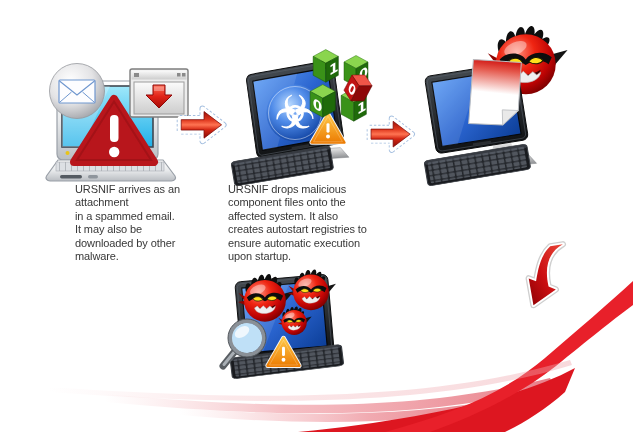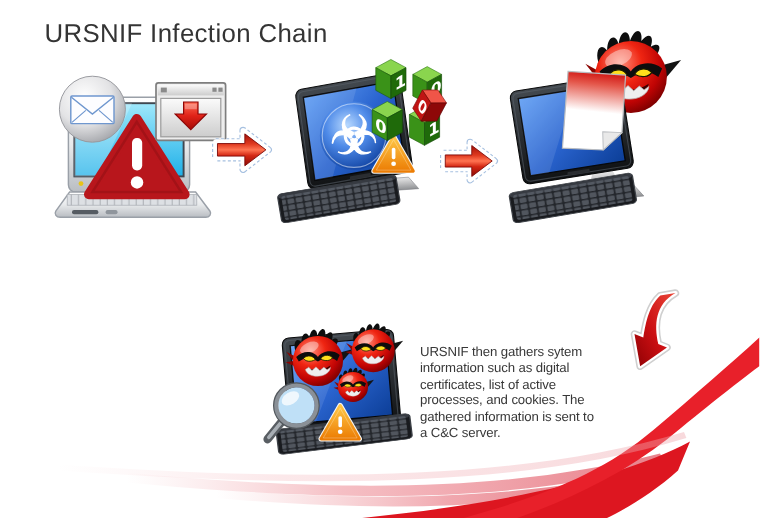--- a/index.html
+++ b/index.html
@@ -319,20 +319,25 @@
     <circle cx="31" cy="74" r="17" fill="none" stroke="#8a9097" stroke-width="4"></circle>
     <circle cx="31" cy="74" r="19" fill="none" stroke="#52575c" stroke-width="1"></circle>
     <ellipse cx="26" cy="68" rx="8" ry="5" transform="rotate(-32 26 68)" fill="#ffffff" opacity=".75"></ellipse>
   </g>
   <g transform="translate(49,71) scale(0.37)">
           <use href="#triOrange"></use>
         </g>
 </g>
 </svg>
 
-<h1 class="title">URSNIF Infection Chain</h1>
-<div class="caption c4">URSNIF then gathers sytem
-information such as digital
-certificates, list of active
-processes, and cookies. The
-gathered information is sent to
-a C&amp;C server.</div>
+<div class="caption c1">URSNIF arrives as an
+attachment
+in a spammed email.
+It may also be
+downloaded by other
+malware.</div>
+<div class="caption c2">URSNIF drops malicious
+component files onto the
+affected system. It also
+creates autostart registries to
+ensure automatic execution
+upon startup.</div>
 </div>
 
 </body></html>

